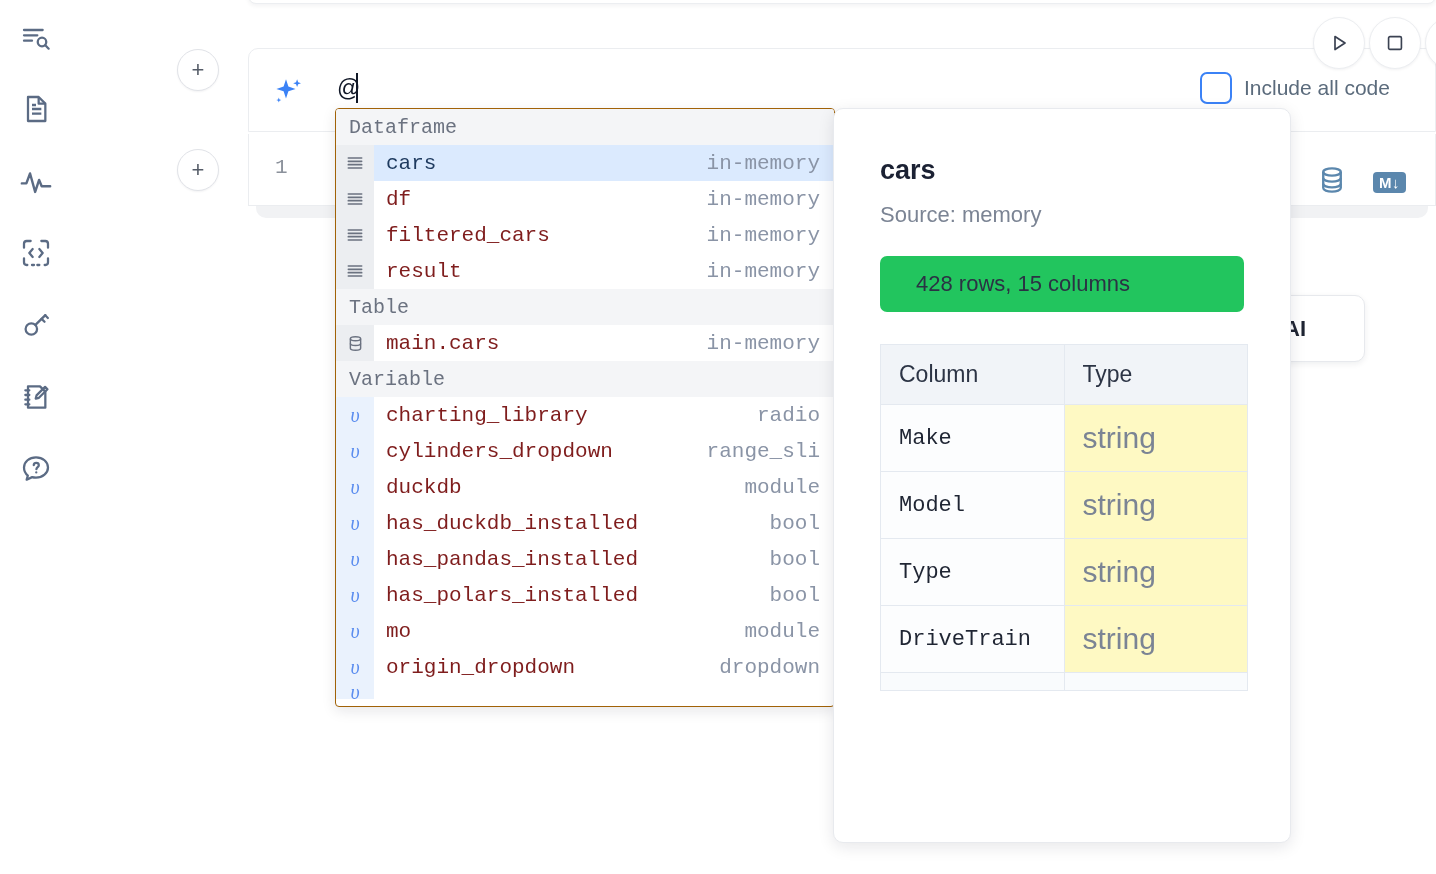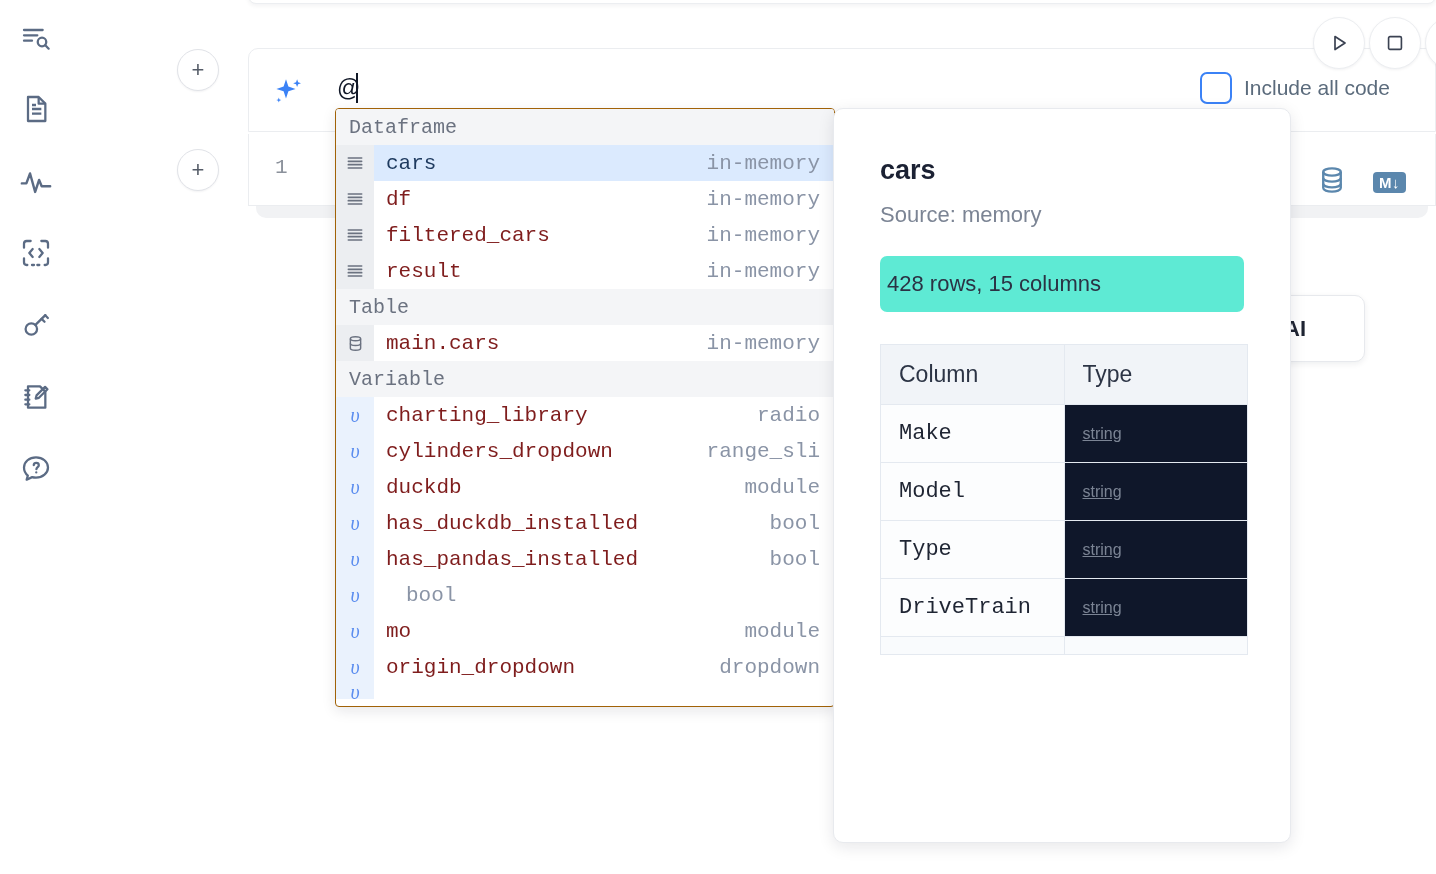--- a/index.html
+++ b/index.html
@@ -129,32 +129,32 @@
   
   .doc {
     position:absolute; left:833px; top:108px; width:458px; height:735px;
     background:#fff; border:1px solid #e8eaee; border-radius:10px;
     box-shadow:0 4px 16px rgba(16,24,40,.10);
     padding:46px 46px 0 46px; overflow:hidden;
   }
   .doc-title { font-size:27px; font-weight:bold; color:#1b2133; margin-bottom:16px; }
   .doc-source { font-size:22px; color:#7b8494; margin-bottom:28px; }
   .doc-pill {
-    background:#5eead4; border-radius:7px; padding:15px 7px;
+    background:#22c55e; border-radius:7px; padding:15px 36px;
     font-size:22px; color:#2b3244; margin-bottom:32px;
   }
   .doc-table { width:368px; border-collapse:collapse; table-layout:fixed; }
   .doc-table th, .doc-table td {
     border:1px solid #e4e9f0; text-align:left; padding:16px 18px;
   }
   .doc-table th { background:#f1f4f8; font-weight:normal; font-size:23px; color:#2c3445; }
   .doc-table td.col-name {
     font-family:"Liberation Mono", monospace; font-size:22px; color:#1f2533; background:#fcfdfe;margin-left:28px;
   }
-  .doc-table td.col-type { font-size:16px; color:#7b8494; background:#0f172a;text-decoration:underline; }
+  .doc-table td.col-type { font-size:30px; color:#7b8494; background:#fef9c3; }
   .doc-table tr.clipped td { height:18px; padding:0; background:#f9fbfd; }
 </style>
 </head>
 <body>
 
 <div id="root">
 
   <nav class="rail">
     <div class="rail-item" style="top:16px">
       <svg width="32" height="32" viewBox="0 0 24 24" fill="none" stroke="currentColor" stroke-width="1.7" stroke-linecap="round">
@@ -352,20 +352,21 @@
       <div class="ac-row var">
         <span class="ac-gutter">υ</span>
         <span class="ac-name-wrap">
           <span class="ac-name">has_pandas_installed</span>
           <span class="ac-type">bool</span>
         </span>
       </div>
       <div class="ac-row var">
         <span class="ac-gutter">υ</span>
         <span class="ac-name-wrap">
+          <span class="ac-name">has_polars_installed</span>
           <span class="ac-type">bool</span>
         </span>
       </div>
       <div class="ac-row var">
         <span class="ac-gutter">υ</span>
         <span class="ac-name-wrap">
           <span class="ac-name">mo</span>
           <span class="ac-type">module</span>
         </span>
       </div>

